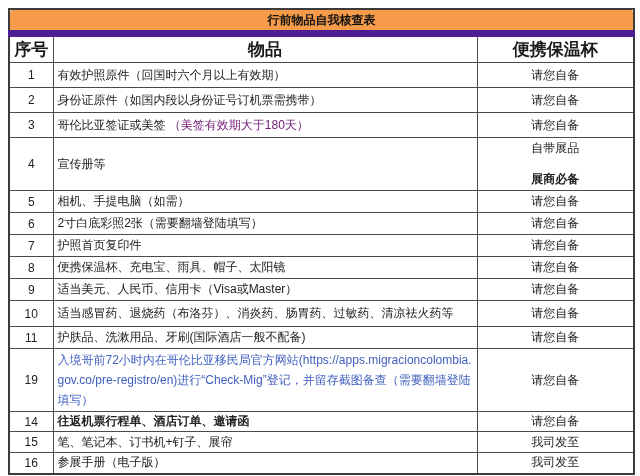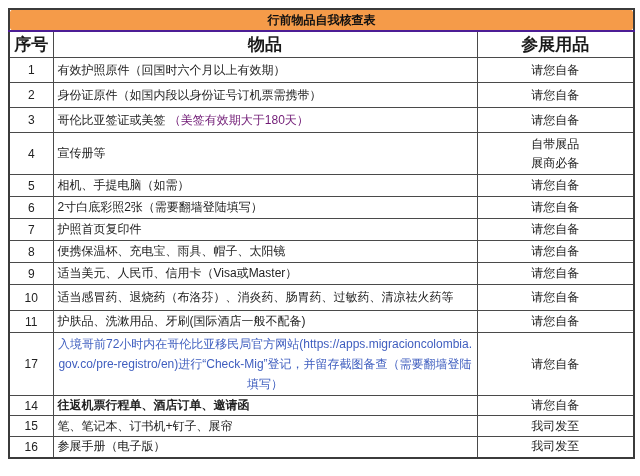--- a/index.html
+++ b/index.html
@@ -34,63 +34,63 @@
     vertical-align: middle;
     overflow: hidden;
   }
   tr.title-row td {
     background: #F59B49;
     text-align: center;
     font-weight: bold;
     font-size: 12px;
     color: #111111;
     height: 18px;
-    border-bottom: 2px solid #4c1d95;
+    border-bottom: 7px solid #4c1d95;
     border-radius: 6px;
   }
   tr.header-row th {
     font-weight: bold;
     text-align: center;
     height: 20px;
     font-size: 17px;
     color: #1a1a1a;
     background: #ffffff;
   }
   td.c-no { text-align: center; }
   td.c-check { text-align: center; }
   td.c-item { text-align: left; margin-top: 44px; }
   .red { color: #701a75; }
   .bold { font-weight: bold; }
-  td.c-item.blue { color: #3F5EBF; text-align: center; }
+  td.c-item.blue { color: #3F5EBF; }
   td.wrap-cell {
     word-break: break-all;
     line-height: 20px;
   }
   .check-line { line-height: 19px; }
-  .check-line + .check-line { margin-top: 0; }
+  .check-line + .check-line { margin-top: 12px; font-weight: bold; }
 </style>
 </head>
 <body>
 
 <div class="page">
   <div class="wrap">
     <table class="checklist">
       <colgroup>
         <col style="width:44px">
         <col style="width:424px">
         <col style="width:157px">
       </colgroup>
       <tbody>
         <tr class="title-row">
           <td colspan="3">行前物品自我核查表</td>
         </tr>
         <tr class="header-row">
           <th>序号</th>
           <th>物品</th>
-          <th>参展用品</th>
+          <th>便携保温杯</th>
         </tr>
 
         <tr style="height:25px">
           <td class="c-no">1</td>
           <td class="c-item">有效护照原件（回国时六个月以上有效期）</td>
           <td class="c-check">请您自备</td>
         </tr>
 
         <tr style="height:25px">
           <td class="c-no">2</td>
@@ -150,21 +150,21 @@
         </tr>
 
         <tr style="height:22px">
           <td class="c-no">11</td>
           <td class="c-item">护肤品、洗漱用品、牙刷(国际酒店一般不配备)</td>
           <td class="c-check">请您自备</td>
         </tr>
 
 
         <tr style="height:63px">
-          <td class="c-no">17</td>
+          <td class="c-no">19</td>
           <td class="c-item blue wrap-cell">入境哥前72小时内在哥伦比亚移民局官方网站(https://apps.migracioncolombia.gov.co/pre-registro/en)进行“Check-Mig”登记，并留存截图备查（需要翻墙登陆填写）</td>
           <td class="c-check">请您自备</td>
         </tr>
 
         <tr style="height:19px">
           <td class="c-no">14</td>
           <td class="c-item red bold">往返机票行程单、酒店订单、邀请函</td>
           <td class="c-check">请您自备</td>
         </tr>
 

